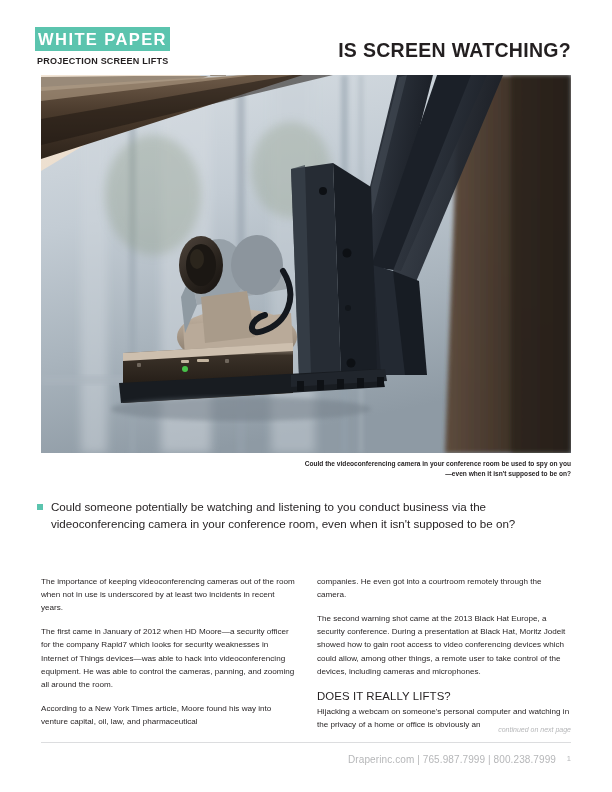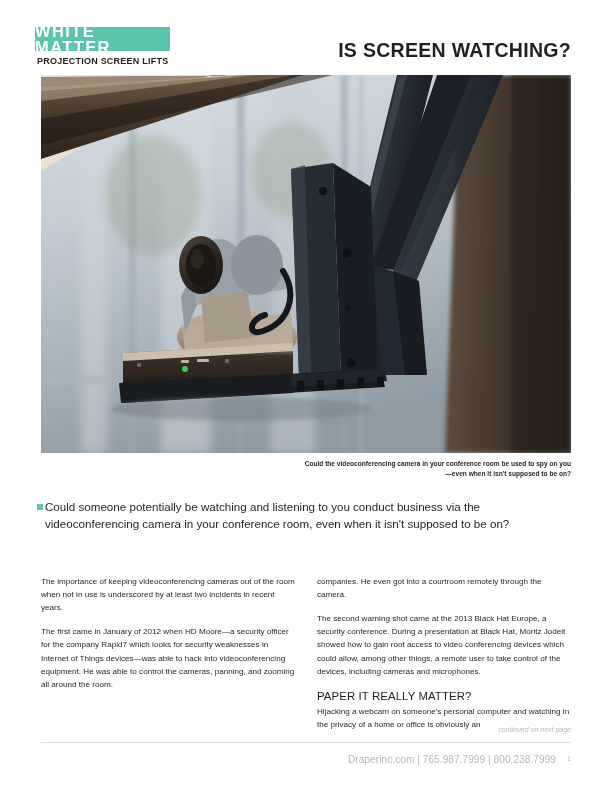--- a/index.html
+++ b/index.html
@@ -86,21 +86,21 @@
     left: 37px; top: 498px;
     width: 500px;
   }
   #lead-bullet {
     position: absolute;
     left: 0; top: 6px;
     width: 6px; height: 6px;
     background: #5bc4ae;
   }
   #lead-text {
-    margin-left: 8px;
+    margin-left: 14px;
     font-size: 11.6px;
     line-height: 1.5;
     color: #231f20;
   }
 
   
   #cols {
     position: absolute;
     left: 41px; top: 551px;
     width: 530px;
@@ -171,21 +171,21 @@
     font-size: 7.6px;
     color: #b6b7b9;
   }
 </style>
 </head>
 <body>
 
 <div id="header">
 
   <div id="wp-banner">
-    <span id="wp-banner-label">WHITE MATTER</span>
+    <span id="wp-banner-label">WHITE PAPER</span>
   </div>
 
   <div id="subtitle">PROJECTION SCREEN LIFTS</div>
 
   <h1 id="doc-title">IS SCREEN WATCHING?</h1>
 </div>
 
 <div id="hero">
   <svg width="530" height="378" viewBox="0 0 530 378">
     <defs>
@@ -329,26 +329,27 @@
 <div id="lead">
   <span id="lead-bullet"></span>
   <div id="lead-text">Could someone potentially be watching and listening to you conduct business via the videoconferencing camera in your conference room, even when it isn't supposed to be on?</div>
 </div>
 
 <div id="cols">
 
   <div class="col">
     <p class="para">The importance of keeping videoconferencing cameras out of the room when not in use is underscored by at least two incidents in recent years.</p>
     <p class="para">The first came in January of 2012 when HD Moore—a security officer for the company Rapid7 which looks for security weaknesses in Internet of Things devices—was able to hack into videoconferencing equipment. He was able to control the cameras, panning, and zooming all around the room.</p>
+    <p class="para">According to a New York Times article, Moore found his way into venture capital, oil, law, and pharmaceutical</p>
   </div>
 
   <div class="col">
     <p class="para">companies. He even got into a courtroom remotely through the camera.</p>
     <p class="para">The second warning shot came at the 2013 Black Hat Europe, a security conference. During a presentation at Black Hat, Moritz Jodeit showed how to gain root access to video conferencing devices which could allow, among other things, a remote user to take control of the devices, including cameras and microphones.</p>
-    <h2 class="section-head">PAPER IT REALLY MATTER?</h2>
+    <h2 class="section-head">DOES IT REALLY LIFTS?</h2>
     <p class="para">Hijacking a webcam on someone's personal computer and watching in the privacy of a home or office is obviously an</p>
   </div>
 </div>
 
 <div id="continued">continued on next page</div>
 
 <div id="footer-rule"></div>
 
 <div id="logo">
   <svg id="logo-mark" width="33" height="17" viewBox="0 0 33 17">

